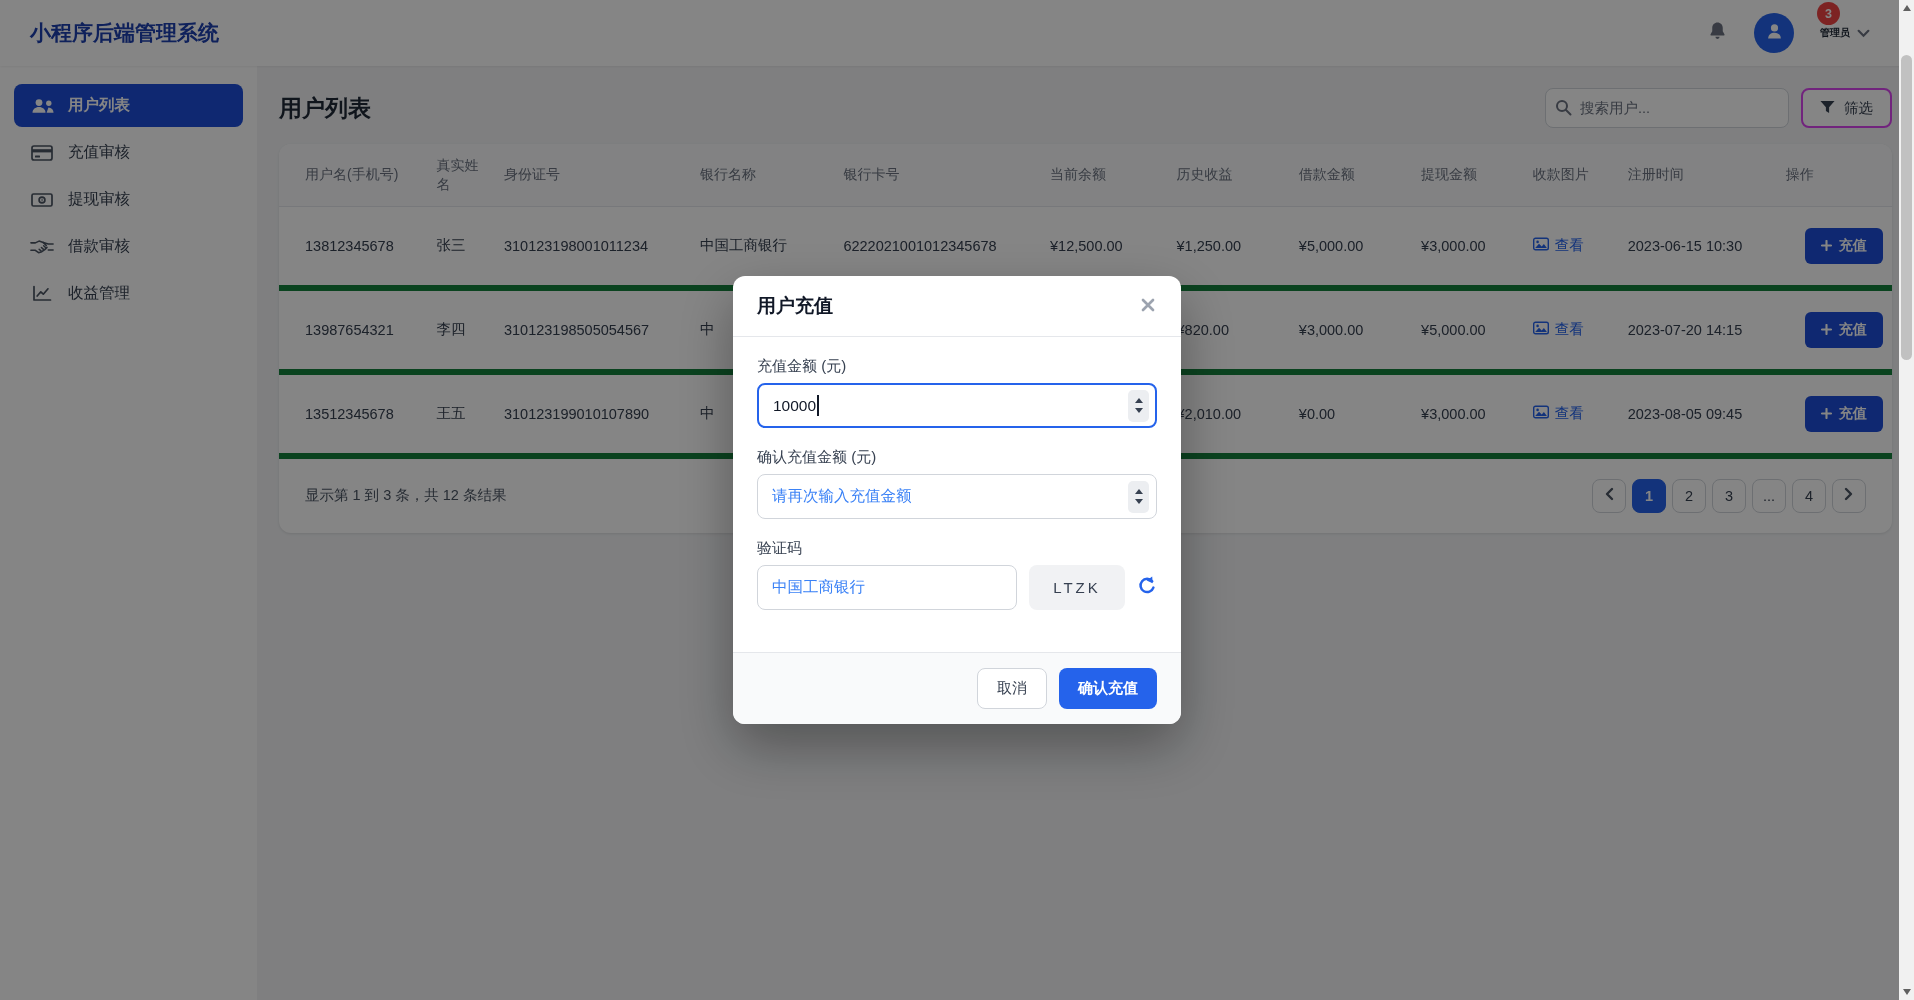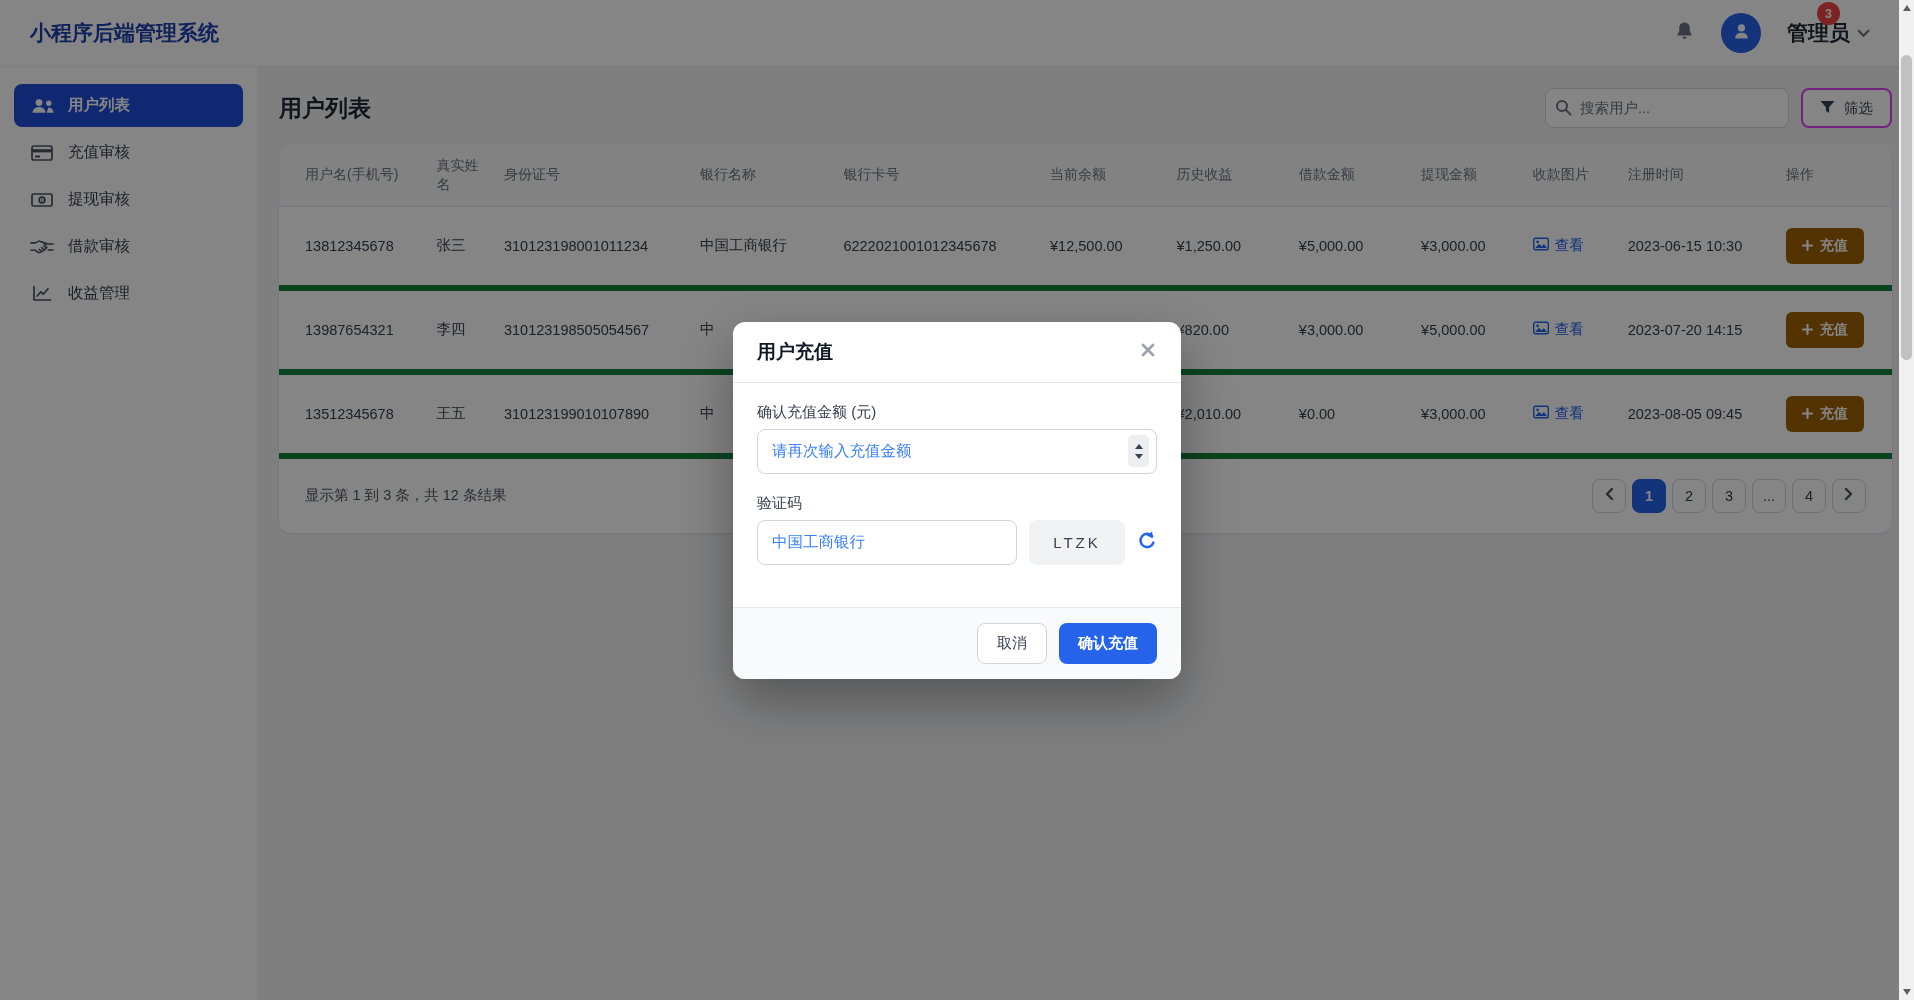--- a/index.html
+++ b/index.html
@@ -9,21 +9,21 @@
   
   .navbar { position:fixed; top:0; left:0; right:0; height:66px; background:#fff;
             display:flex; align-items:center; justify-content:space-between;
             padding:0 30px; box-shadow:0 1px 2px rgba(0,0,0,.06); z-index:10; }
   .brand { font-size:21px; font-weight:bold; color:#1e40af; }
   .nav-right { display:flex; align-items:center; gap:26px; position:relative; padding-right:14px; }
   .bell-btn { background:none; border:none; cursor:pointer; display:flex; }
   .avatar { width:40px; height:40px; border-radius:50%; background:#2563eb;
             display:flex; align-items:center; justify-content:center; }
   .user-menu { display:flex; align-items:center; gap:7px; cursor:pointer; }
-  .user-name { font-size:21px; color:#1f2937; font-weight:bold; }
+  .user-name { font-size:10px; color:#1f2937; font-weight:bold; }
   .badge { position:absolute; top:-11px; right:44px; min-width:23px; height:23px; border-radius:12px;
            background:#ef4444; color:#fff; font-size:12.5px; font-weight:bold;
            display:flex; align-items:center; justify-content:center; padding:0 6px; }
 
   
   .sidebar { position:fixed; top:66px; left:0; bottom:0; width:257px; background:#fff; padding:14px 0; z-index:5; }
   .side-item { display:flex; align-items:center; gap:14px; margin:4px 14px; padding:11px 16px;
                border-radius:8px; color:#374151; font-size:15.5px; cursor:pointer; }
   .side-item .ic { width:24px; display:flex; justify-content:center; }
   .side-item.active { background:#1d4ed8; color:#fff; font-weight:bold; }
@@ -49,23 +49,23 @@
 
   
   .card { margin:0 22px; background:#fff; border-radius:12px; box-shadow:0 1px 3px rgba(0,0,0,.1); overflow:hidden; }
   table { width:100%; border-collapse:collapse; table-layout:fixed; }
   thead th { background:#f9fafb; color:#6b7280; font-size:14px; font-weight:500; text-align:left;
              padding:12px 12px; border-bottom:1px solid #e5e7eb; vertical-align:middle; line-height:1.35; }
   tbody td { padding:21px 12px; font-size:14.5px; color:#374151; border-bottom:6px solid #15803d;
              vertical-align:middle; white-space:nowrap; overflow:hidden; }
   th:first-child, td:first-child { padding-left:26px; }
   .view-link { display:inline-flex; align-items:center; gap:6px; color:#2563eb; cursor:pointer; text-decoration:none; }
-  .recharge-btn { display:inline-flex; align-items:center; gap:7px; background:#a16207; color:#fff;
+  .recharge-btn { display:inline-flex; align-items:center; gap:7px; background:#1d4ed8; color:#fff;
                   border:none; border-radius:6px; padding:9px 16px; font-size:14px; cursor:pointer;
-                  font-family:inherit; font-weight:bold; }
+                  font-family:inherit; font-weight:bold;margin-left:19px; }
   .table-footer { display:flex; align-items:center; justify-content:space-between; padding:20px 26px; }
   .summary { font-size:14.5px; color:#4b5563; }
   .pager { display:flex; gap:6px; }
   .page-btn { min-width:34px; height:34px; border:1px solid #d1d5db; background:#fff; border-radius:8px;
               display:flex; align-items:center; justify-content:center; font-size:14.5px; color:#374151;
               cursor:pointer; font-family:inherit; }
   .page-btn.active { background:#2563eb; border-color:#2563eb; color:#fff; font-weight:bold; }
 
   
   .overlay { position:fixed; inset:0; background:rgba(0,0,0,.48); z-index:40; }
@@ -402,20 +402,33 @@
       <button class="close-btn">
         <span>
           <svg width="14" height="14" viewBox="0 0 14 14">
               <path d="M2 2 L12 12 M12 2 L2 12" stroke="#9ca3af" stroke-width="2.7" stroke-linecap="round"></path>
             </svg>
         </span>
       </button>
     </div>
 
     <div class="modal-body">
+      <div class="form-group">
+        <label class="form-label">充值金额 (元)</label>
+        <div class="input-wrap">
+          <div class="inp focused">
+            <span>10000</span>
+              <span class="caret"></span>
+          </div>
+          <div class="spinner">
+            <span class="tri-up"></span>
+            <span class="tri-dn"></span>
+          </div>
+        </div>
+      </div>
 
       <div class="form-group">
         <label class="form-label">确认充值金额 (元)</label>
         <div class="input-wrap">
           <div class="inp">
             <span class="ph">请再次输入充值金额</span>
           </div>
           <div class="spinner">
             <span class="tri-up"></span>
             <span class="tri-dn"></span>

